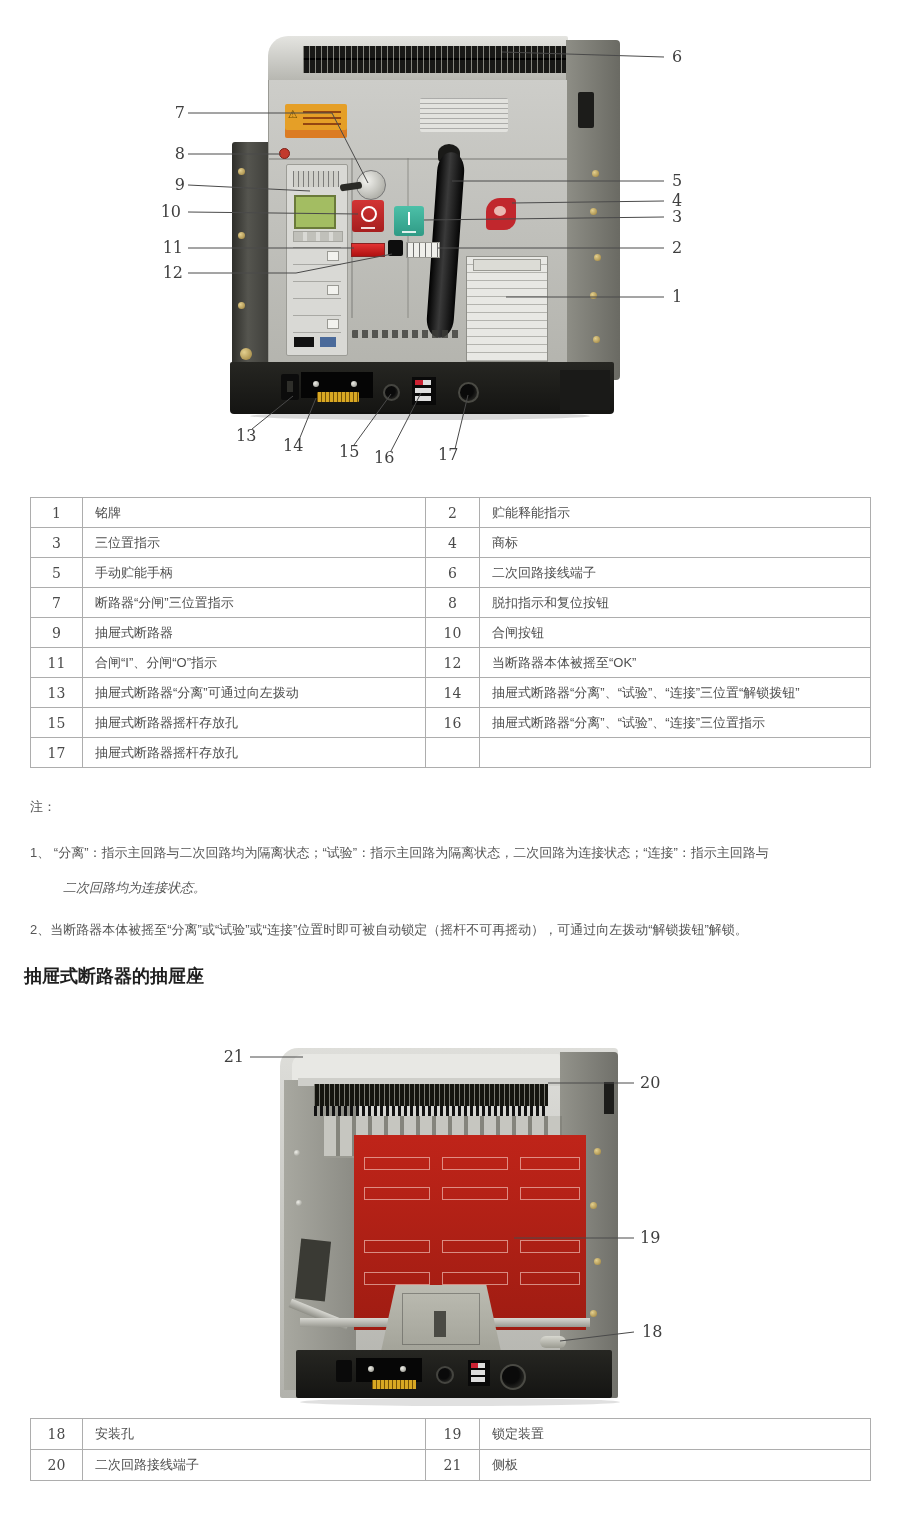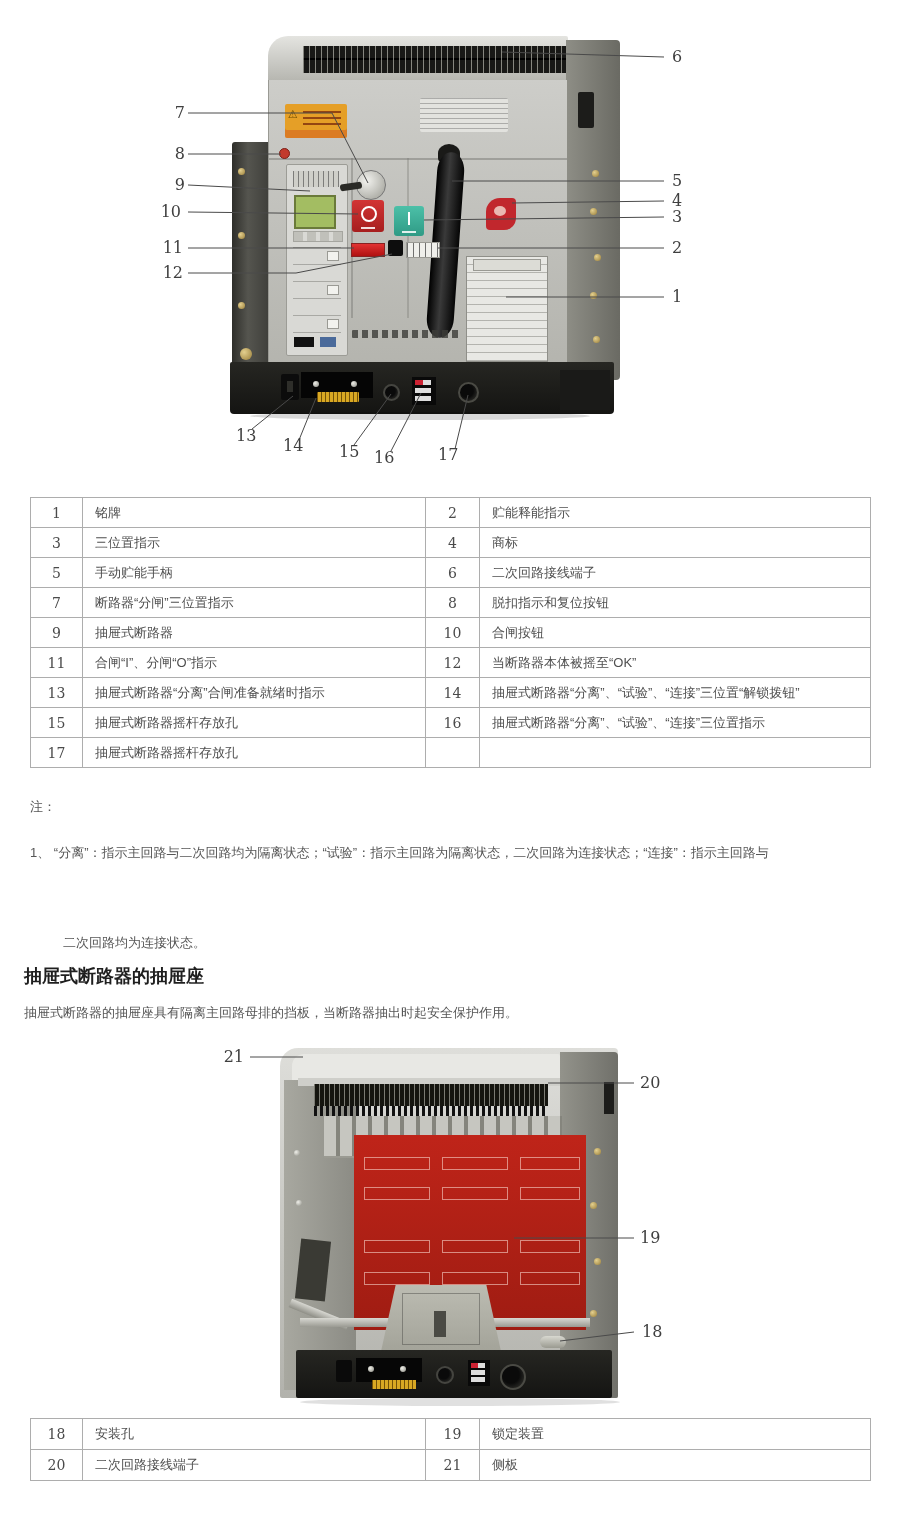--- a/index.html
+++ b/index.html
@@ -236,21 +236,21 @@
             <td>合闸按钮</td>
           </tr>
         <tr>
             <td class="num">11</td>
             <td>合闸“I”、分闸“O”指示</td>
             <td class="num">12</td>
             <td>当断路器本体被摇至“OK”</td>
           </tr>
         <tr>
             <td class="num">13</td>
-            <td>抽屉式断路器“分离”合闸准备就绪时指示</td>
+            <td>抽屉式断路器“分离”可通过向左拨动</td>
             <td class="num">14</td>
             <td>抽屉式断路器“分离”、“试验”、“连接”三位置“解锁拨钮”</td>
           </tr>
         <tr>
             <td class="num">15</td>
             <td>抽屉式断路器摇杆存放孔</td>
             <td class="num">16</td>
             <td>抽屉式断路器“分离”、“试验”、“连接”三位置指示</td>
           </tr>
         <tr>
@@ -258,24 +258,24 @@
             <td>抽屉式断路器摇杆存放孔</td>
             <td class="num"></td>
             <td></td>
           </tr>
       </tbody>
     </table>
   </div>
 
   <div class="note" style="left:30px;top:797px;">注：</div>
   <div class="note" style="left:30px;top:843px;">1、 “分离”：指示主回路与二次回路均为隔离状态；“试验”：指示主回路为隔离状态，二次回路为连接状态；“连接”：指示主回路与</div>
-  <div class="note" style="left:63px;top:933px;">二次回路均为连接状态。</div>
+  <div class="note" style="left:63px;top:878px;font-style:italic;">二次回路均为连接状态。</div>
+  <div class="note" style="left:30px;top:920px;">2、当断路器本体被摇至“分离”或“试验”或“连接”位置时即可被自动锁定（摇杆不可再摇动），可通过向左拨动“解锁拨钮”解锁。</div>
 
   <div class="heading" style="left:24px;top:964px;">抽屉式断路器的抽屉座</div>
-  <div class="intro" style="left:24px;top:1004px;">抽屉式断路器的抽屉座具有隔离主回路母排的挡板，当断路器抽出时起安全保护作用。</div>
 
   <div class="abs" style="left:0;top:1040px;width:900px;height:378px;">
 
     <div class="abs" style="left:280px;top:8px;width:338px;height:350px;border-radius:18px 4px 2px 2px;
                 background:linear-gradient(180deg,#dededa,#b2b2ac);"></div>
 
     <div class="abs" style="left:560px;top:12px;width:58px;height:346px;border-radius:0 4px 2px 2px;
                 background:linear-gradient(90deg,#93938b,#70706a);">
       <div class="abs" style="left:44px;top:30px;width:10px;height:32px;background:#1c1c1a;"></div>
       <div class="bolt" style="left:34px;top:96px;"></div>

